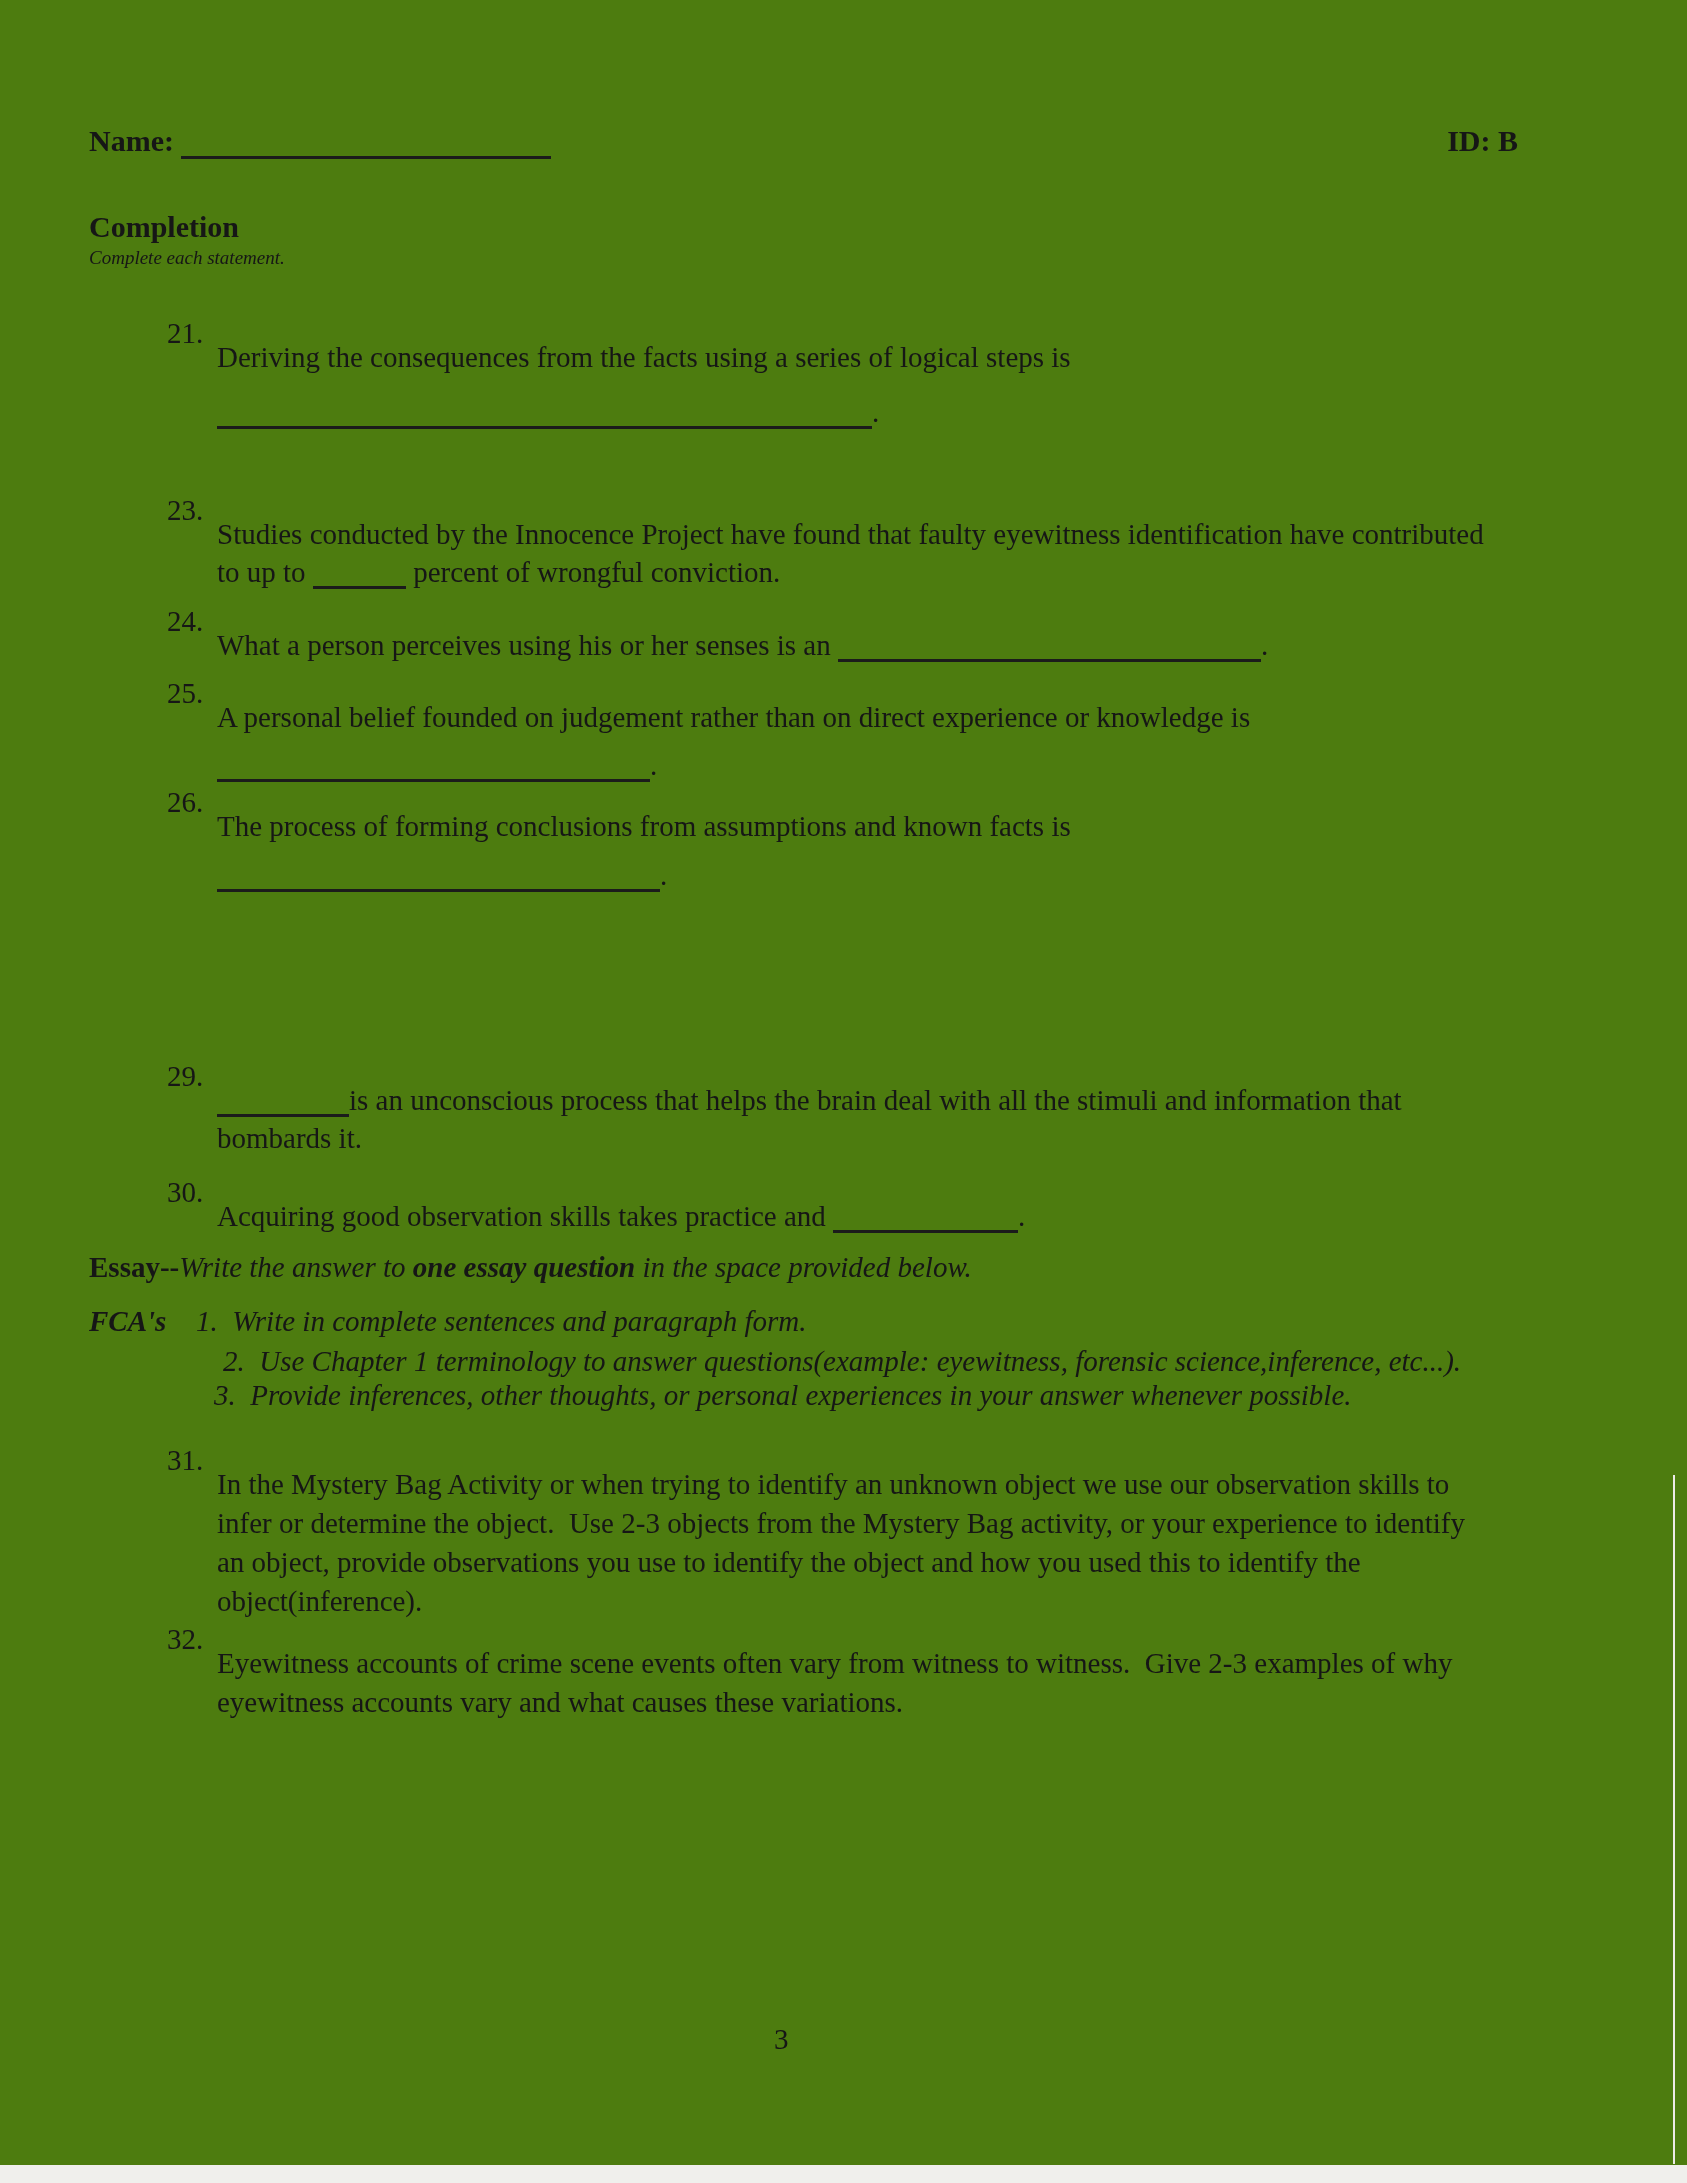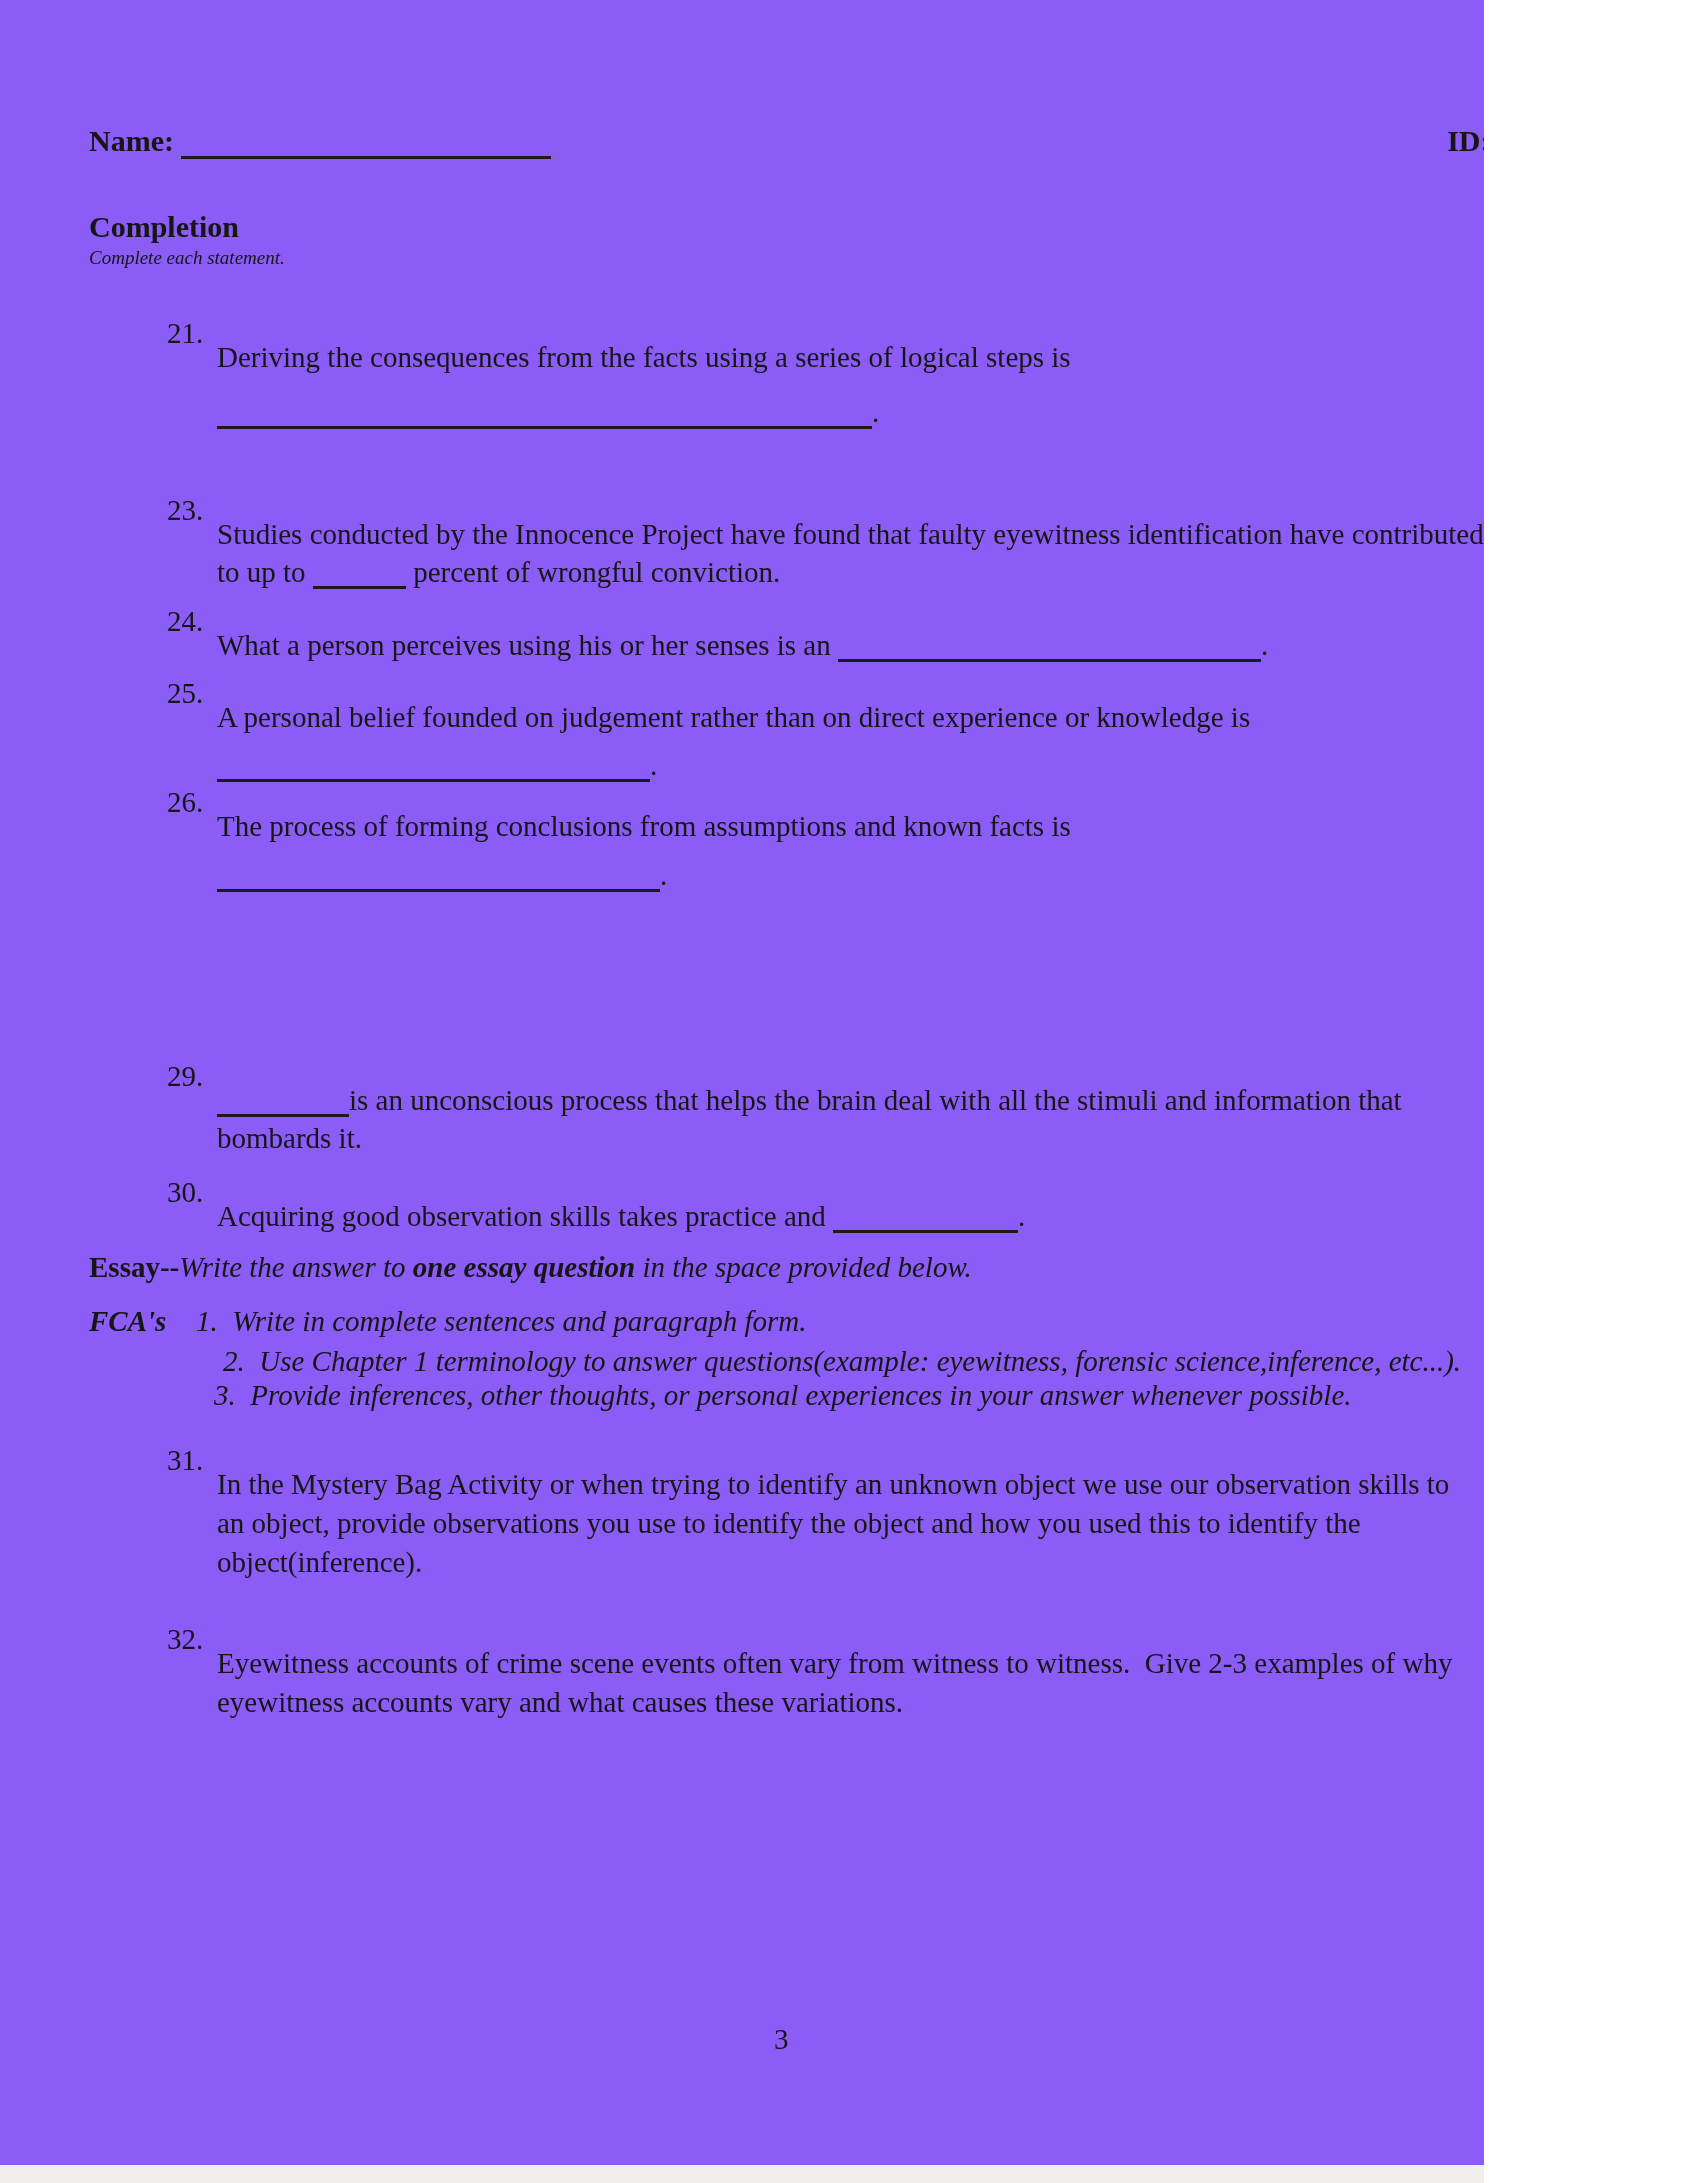--- a/index.html
+++ b/index.html
@@ -1,20 +1,20 @@
 <!DOCTYPE html>
 <html style="font-size:10.6px"><head>
 <meta charset="utf-8">
 <style>
   html,body{margin:0;padding:0;background:#ffffff;}
   .page{
     position:relative;
-    width:1484px;
+    width:1687px;
     height:2183px;
-    background:#8b5cf6;
+    background:#4d7c0f;
     font-family:"Liberation Serif","DejaVu Serif",serif;
     font-size:29px;
     color:#161616;
     overflow:hidden;
   }
   .bold{font-weight:bold;}
   .ital{font-style:italic;}
   .header{
     position:absolute;top:124px;left:89px;width:1429px;
     display:flex;justify-content:space-between;align-items:baseline;
@@ -115,20 +115,21 @@
   </div>
   <div class="fca bold" style="left:89px;top:1302px">FCA's</div>
   <div class="fca" style="left:196px;top:1302px">1.&nbsp; Write in complete sentences and paragraph form.</div>
   <div class="fca" style="left:223px;top:1342px">2.&nbsp; Use Chapter 1 terminology to answer questions(example: eyewitness, forensic science,inference, etc...).</div>
   <div class="fca" style="left:214px;top:1376px">3.&nbsp; Provide inferences, other thoughts, or personal experiences in your answer whenever possible.</div>
 
   <div class="q" style="top:1441px">
     <div class="qnum">31.</div>
     <div class="qbody" style="line-height:39px">
       <div class="qline" style="line-height:39px">In the Mystery Bag Activity or when trying to identify an unknown object we use our observation skills to</div>
+      <div class="qline" style="line-height:39px">infer or determine the object.&nbsp; Use 2-3 objects from the Mystery Bag activity, or your experience to identify</div>
       <div class="qline" style="line-height:39px">an object, provide observations you use to identify the object and how you used this to identify the</div>
       <div class="qline" style="line-height:39px">object(inference).</div>
     </div>
   </div>
 
   <div class="q" style="top:1620px">
     <div class="qnum">32.</div>
     <div class="qbody" style="line-height:39px">
       <div class="qline" style="line-height:39px">Eyewitness accounts of crime scene events often vary from witness to witness.&nbsp; Give 2-3 examples of why</div>
       <div class="qline" style="line-height:39px">eyewitness accounts vary and what causes these variations.</div>

